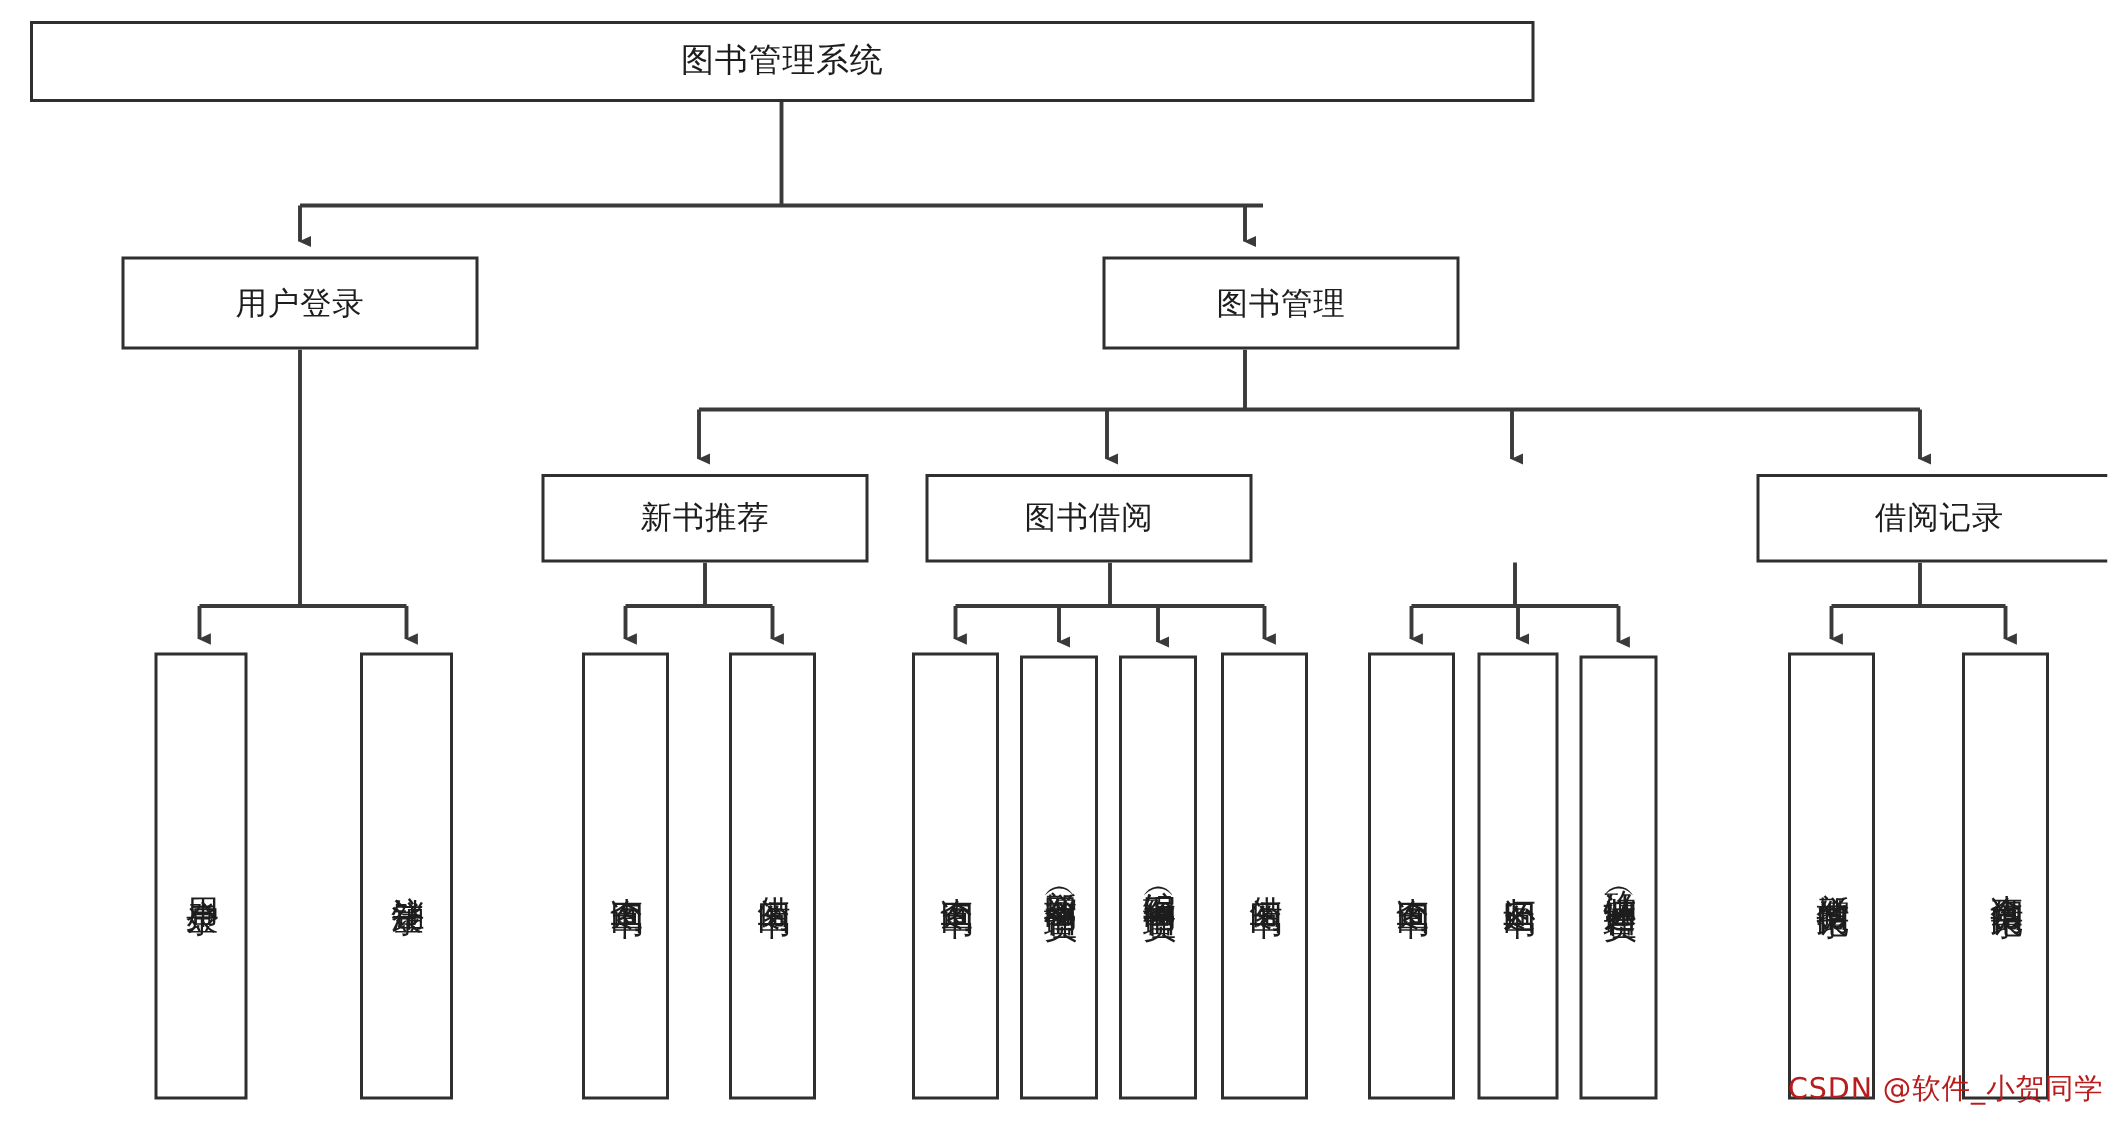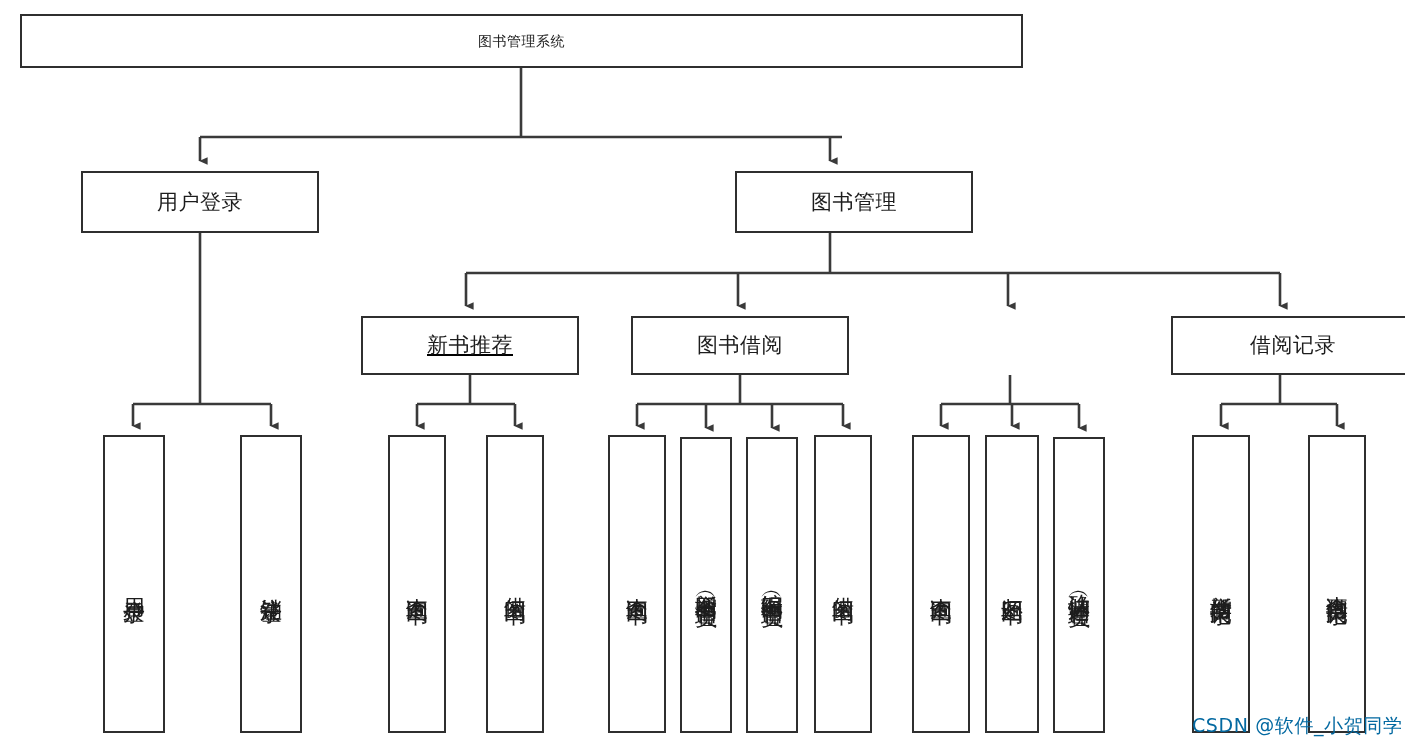--- a/index.html
+++ b/index.html
@@ -45,24 +45,24 @@
   }
   
   .node.vertical .label {
     writing-mode: vertical-rl;
     text-orientation: upright;
     font-size: 22px;
     line-height: 1.28;
     letter-spacing: 2px;
     white-space: normal;
   }
-  .node.root .label { font-size: 14px; }
+  .node.root .label { font-size: 22px; }
   .watermark {
     position: absolute;
-    color: #0369a1;
+    color: #b91c1c;
     font-size: 19px;
     letter-spacing: 0.6px;
     white-space: nowrap;
     z-index: 3;
     user-select: none;
   }
 </style>
 </head>
 <body>
 
@@ -122,24 +122,24 @@
     <span class="label">图书管理系统</span>
   </div>
 
   <div class="node" style="left: 81px; top: 171px; width: 238px; height: 62px;">
     <span class="label">用户登录</span>
   </div>
   <div class="node" style="left: 711px; top: 171px; width: 238px; height: 62px; margin-left: 24px;">
     <span class="label">图书管理</span>
   </div>
 
-  <div class="node" style="left: 361px; top: 316px; width: 218px; height: 59px; text-decoration: underline;">
+  <div class="node" style="left: 361px; top: 316px; width: 218px; height: 59px;">
     <span class="label">新书推荐</span>
   </div>
-  <div class="node" style="left: 631px; top: 316px; width: 218px; height: 59px;">
+  <div class="node" style="left: 617px; top: 316px; width: 218px; height: 59px;">
     <span class="label">图书借阅</span>
   </div>
   <div class="node" style="left: 1171px; top: 316px; width: 244px; height: 59px;">
     <span class="label">借阅记录</span>
   </div>
 
   <div class="node vertical" style="left: 103px; top: 435px; width: 62px; height: 298px;">
     <span class="label">用户登录</span>
   </div>
   <div class="node vertical" style="left: 240px; top: 435px; width: 62px; height: 298px;">

